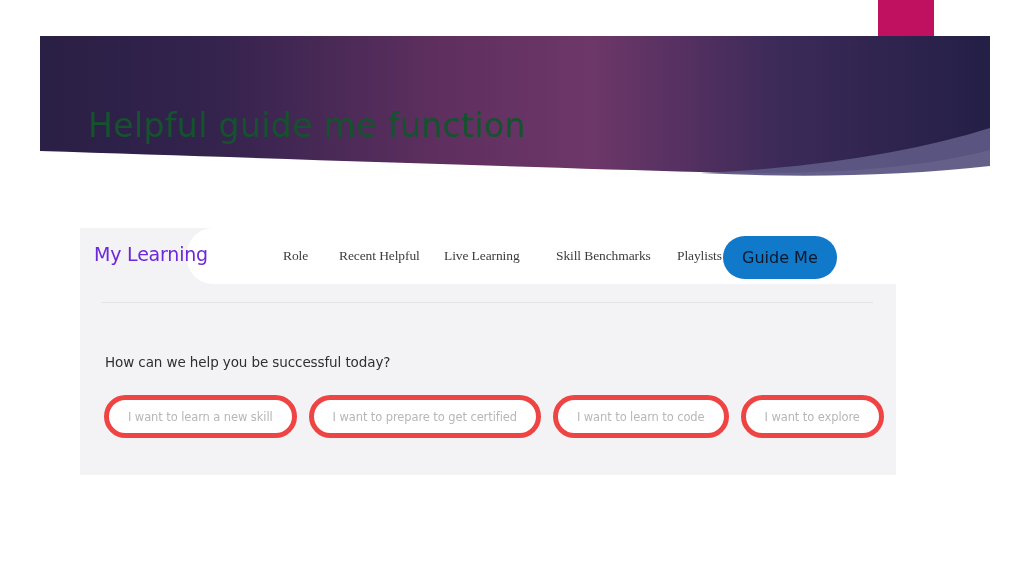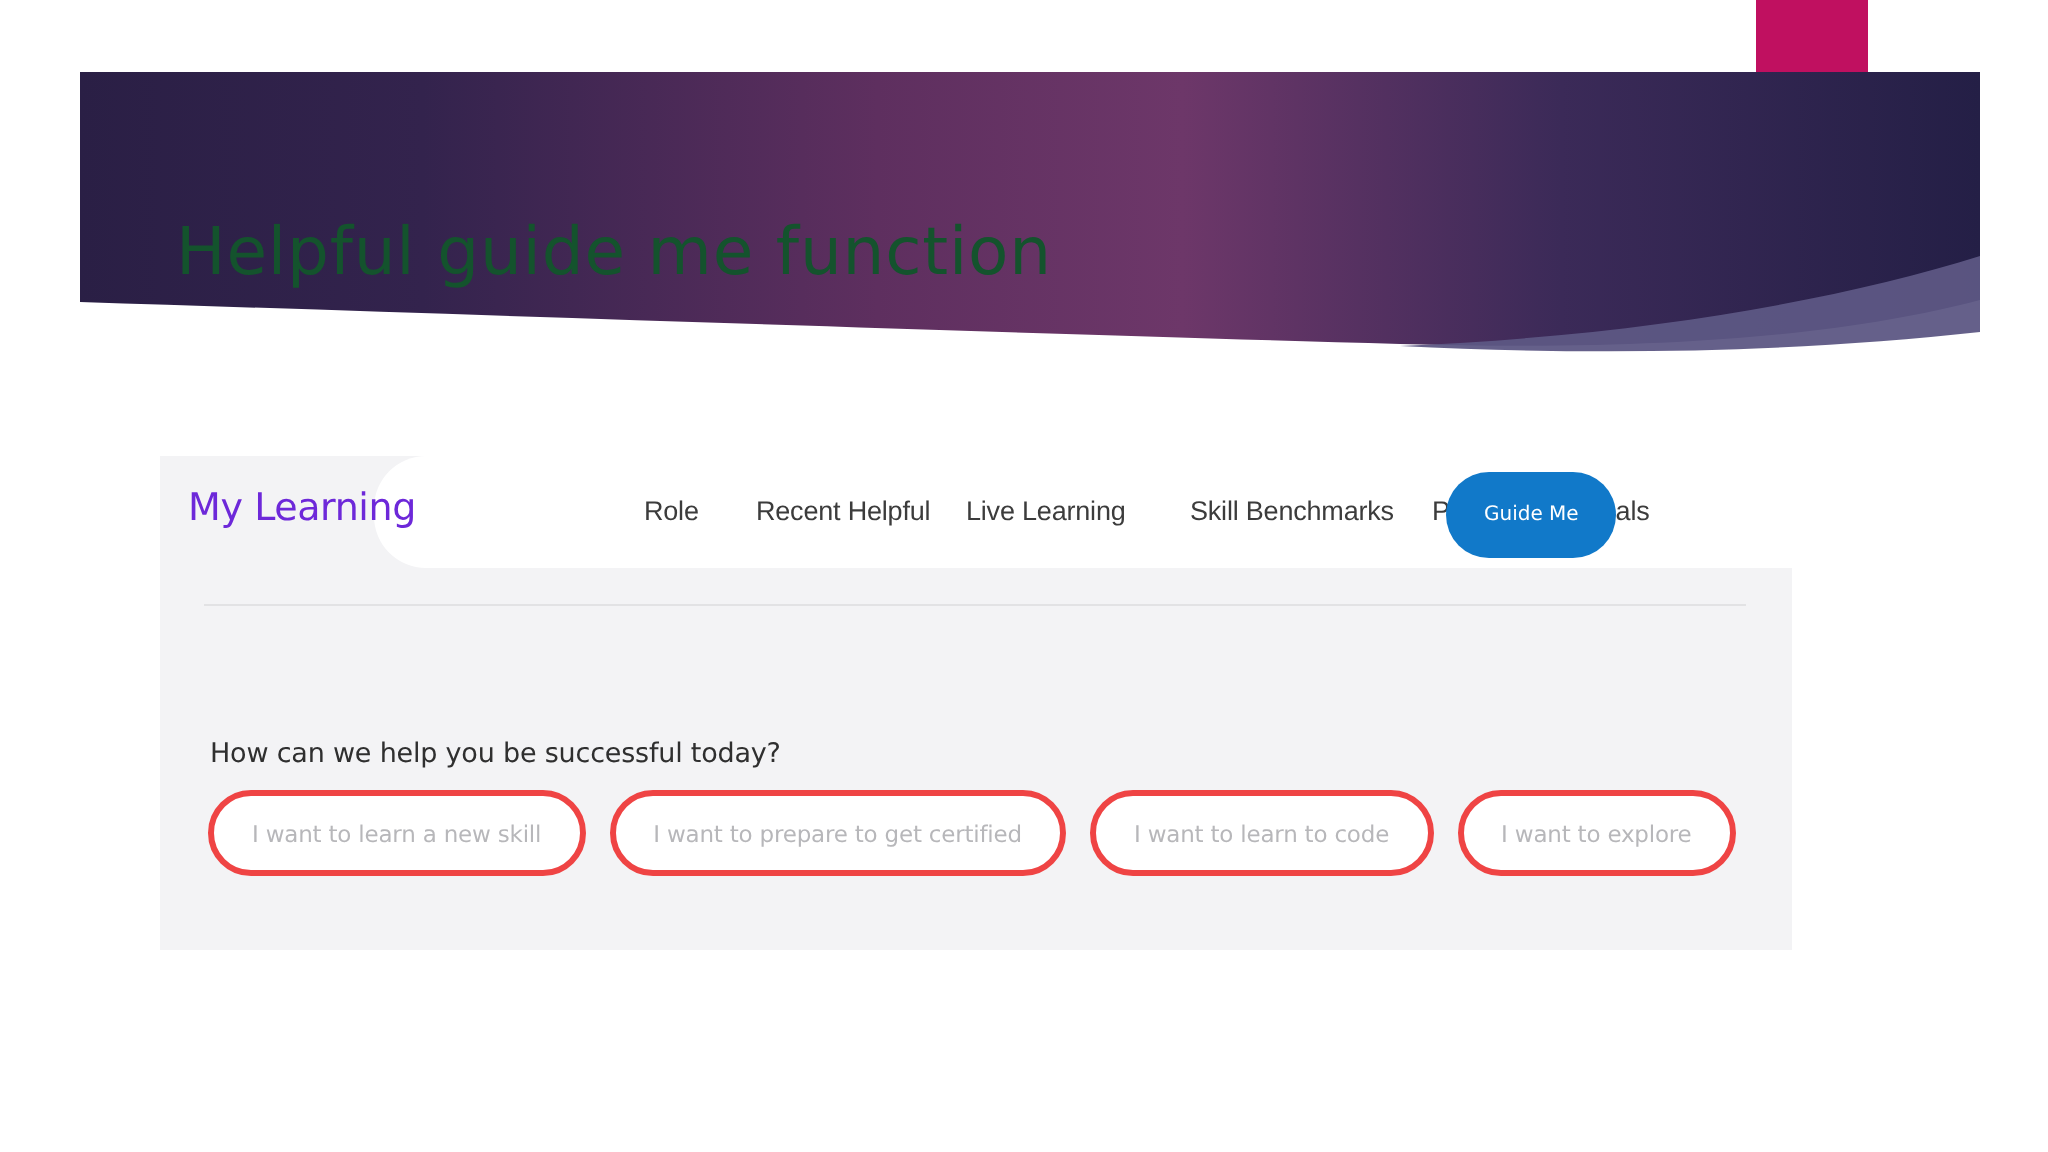--- a/index.html
+++ b/index.html
@@ -75,38 +75,37 @@
     color: #6d28d9;
     font-family: "DejaVu Sans", sans-serif;
     letter-spacing: -0.2px;
     white-space: nowrap;
   }
   .tab-item {
     position: absolute;
     top: 20px;
     font-size: 13.5px;
     color: #3c3c3c;
-    font-family: Liberation Sans, sans-serif;
+    font-family: Liberation Serif, serif;
     white-space: nowrap;
     letter-spacing: -0.1px;
-    margin-left: 39px;
   }
   #tab-guide-me-pill {
     position: absolute;
     left: 643px;
     top: 8px;
     height: 43px;
     padding: 0 19px;
     display: flex;
     align-items: center;
     justify-content: center;
     background: #1179c9;
     border-radius: 22px;
-    color: #ffffff;
-    font-size: 10px;
+    color: #0f172a;
+    font-size: 16px;
     font-family: "DejaVu Sans", sans-serif;
     white-space: nowrap;
   }
   #tab-divider {
     position: absolute;
     left: 22px;
     top: 74px;
     width: 771px;
     height: 1px;
     background: #e2e2e4;
@@ -121,38 +120,37 @@
   }
   #help-question {
     position: absolute;
     left: 25px;
     top: 51px;
     font-size: 13.5px;
     color: #2f2f2f;
     font-family: "DejaVu Sans", sans-serif;
     white-space: nowrap;
     letter-spacing: -0.1px;
-    margin-top: 15px;
   }
   #chip-row {
     position: absolute;
     left: 24px;
     top: 92px;
     display: flex;
     align-items: center;
     gap: 12px;
   }
   .intent-chip {
     height: 43px;
     display: flex;
     align-items: center;
     justify-content: center;
     padding: 0 19px;
     background: #ffffff;
-    border: 3px solid #ef4444;
+    border: 5px solid #ef4444;
     border-radius: 22px;
     color: #b7b7ba;
     font-size: 11.5px;
     font-family: "DejaVu Sans", sans-serif;
     white-space: nowrap;
     letter-spacing: -0.1px;
     box-sizing: border-box;
   }
 </style>
 </head>

